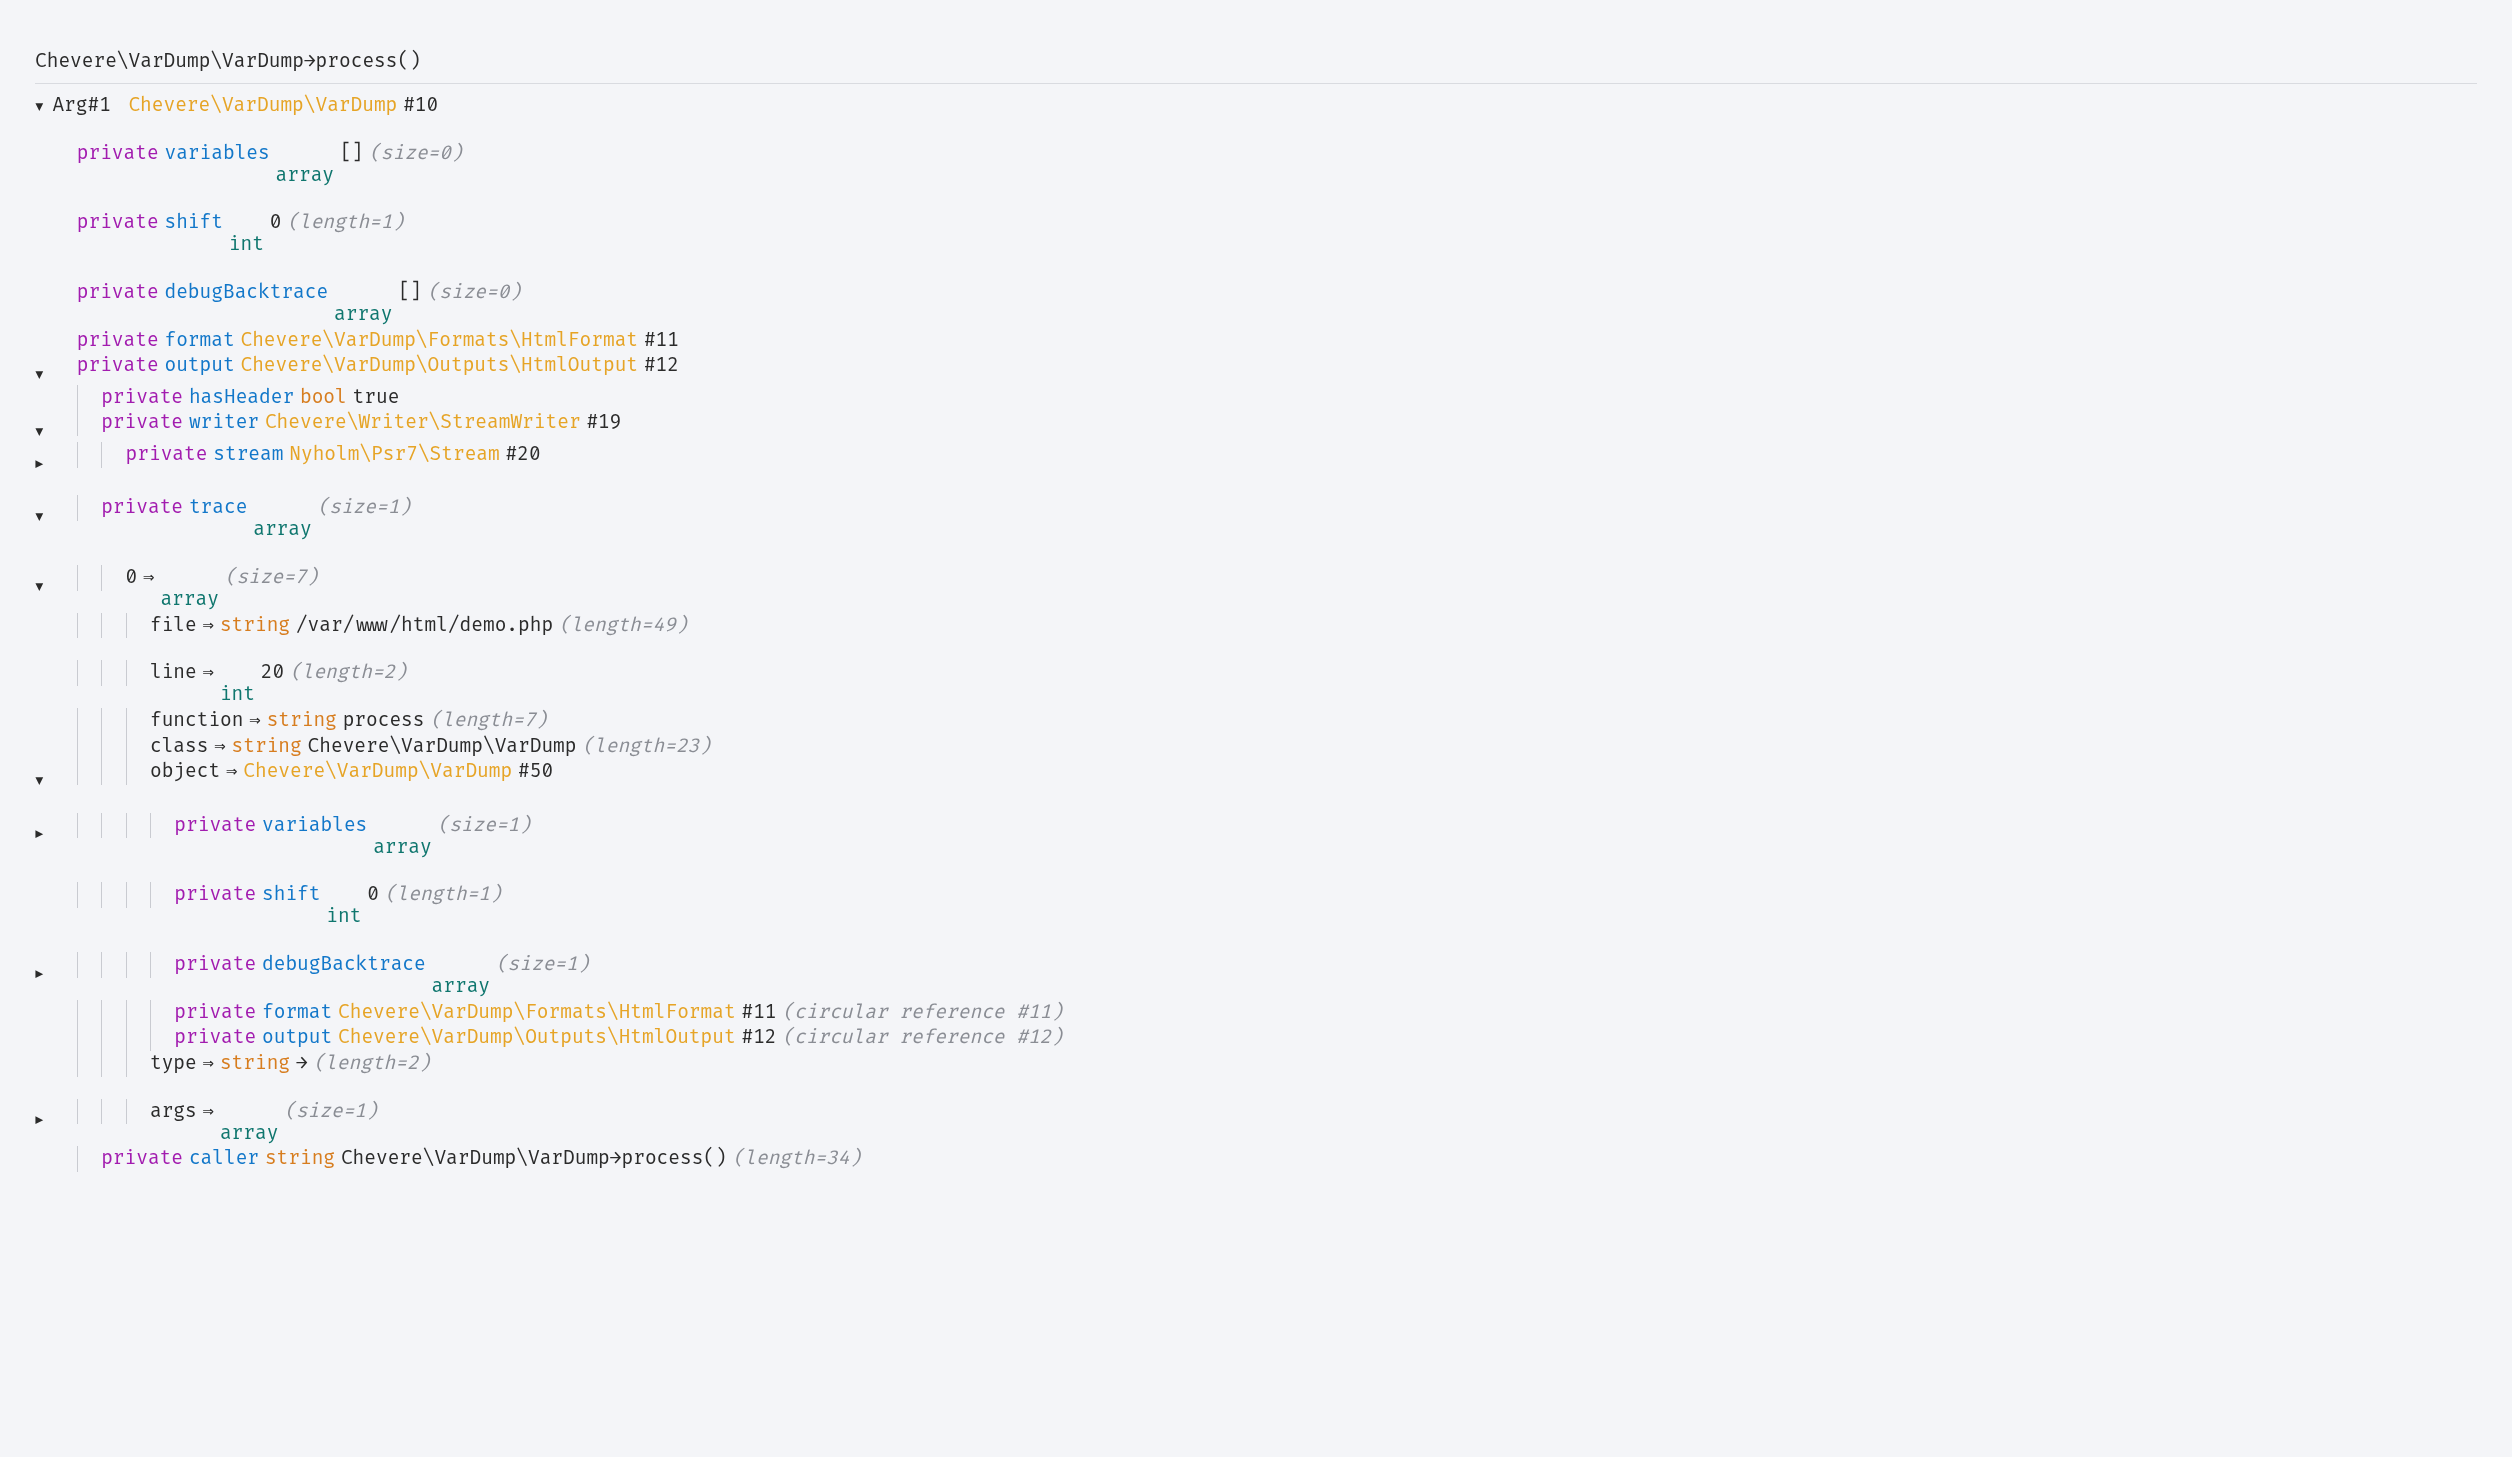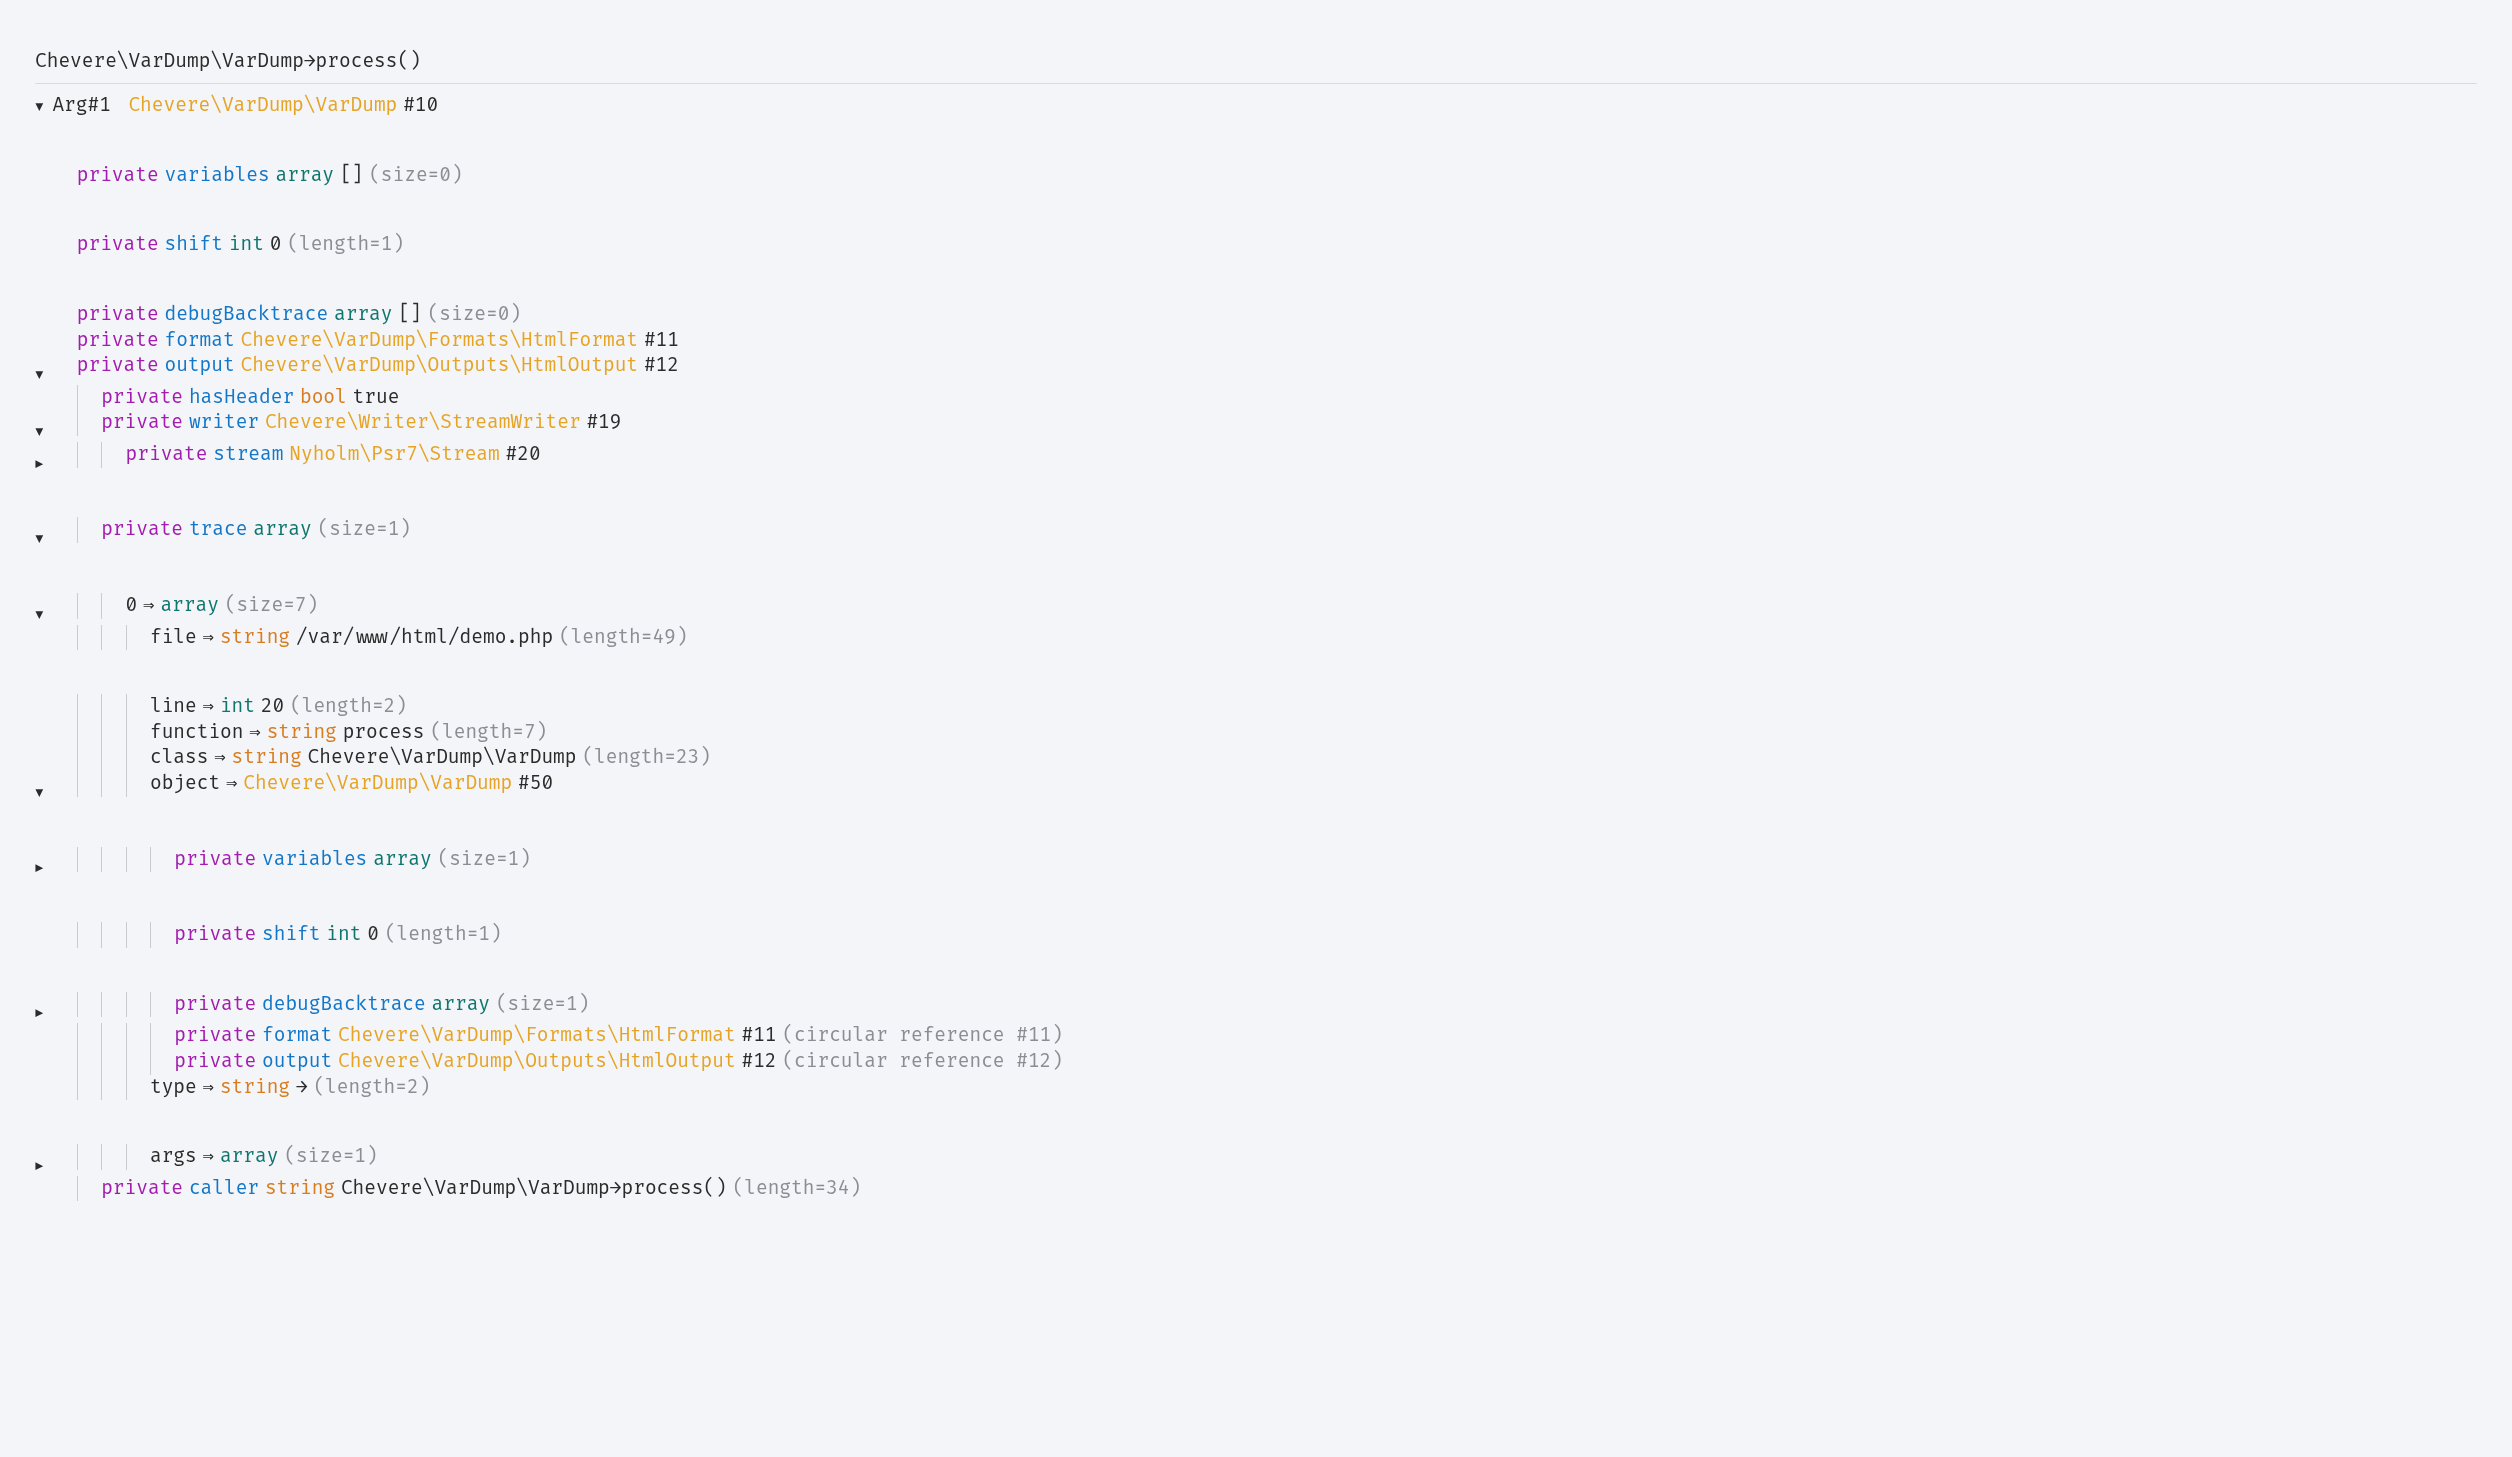--- a/index.html
+++ b/index.html
@@ -34,40 +34,40 @@
     flex: 0 0 17.4px;
     color: #2b2b2b;
     font-size: 14px;
     user-select: none;
     text-align: left;
   }
   .content {
     flex: 1 1 auto;
     display: flex;
     flex-wrap: wrap;
-    align-items: flex-end;
+    align-items: center;
   }
   .indent {
     display: inline-block;
     width: 24.4px;
     flex: 0 0 24.4px;
     border-left: 0.9px solid #c9cbd1;
     height: 1.35em;
   }
   .indent.blank { border-left: none; }
   .tok { margin-right: 0.5ch; }
   .tok:last-child { margin-right: 0; }
   .c-mod   { color: #a21caf; }  
   .c-name  { color: #1277c9; }  
   .c-type  { color: #0f766e; margin-top: 44px; }  
   .c-str   { color: #d77d1f; }  
   .c-class { color: #e6a426; }  
   .c-num   { color: #2b2b2b; }
   .c-val   { color: #2b2b2b; }
-  .c-dim   { color: #8a8d94; }
+  .c-dim   { color: #8a8d94; font-style: italic; }
   .c-plain { color: #2b2b2b; }
   .c-op    { color: #2b2b2b; }
 </style>
 </head>
 <body>
 
 <div class="wrap">
   <div class="header">Chevere\VarDump\VarDump→process()</div>
   <div id="tree">
       <div class="row"><span class="toggle-col">▼</span><span class="content"><span class="tok c-plain">Arg#1 </span><span class="tok c-class">Chevere\VarDump\VarDump</span><span class="tok c-plain">#10</span></span></div>

